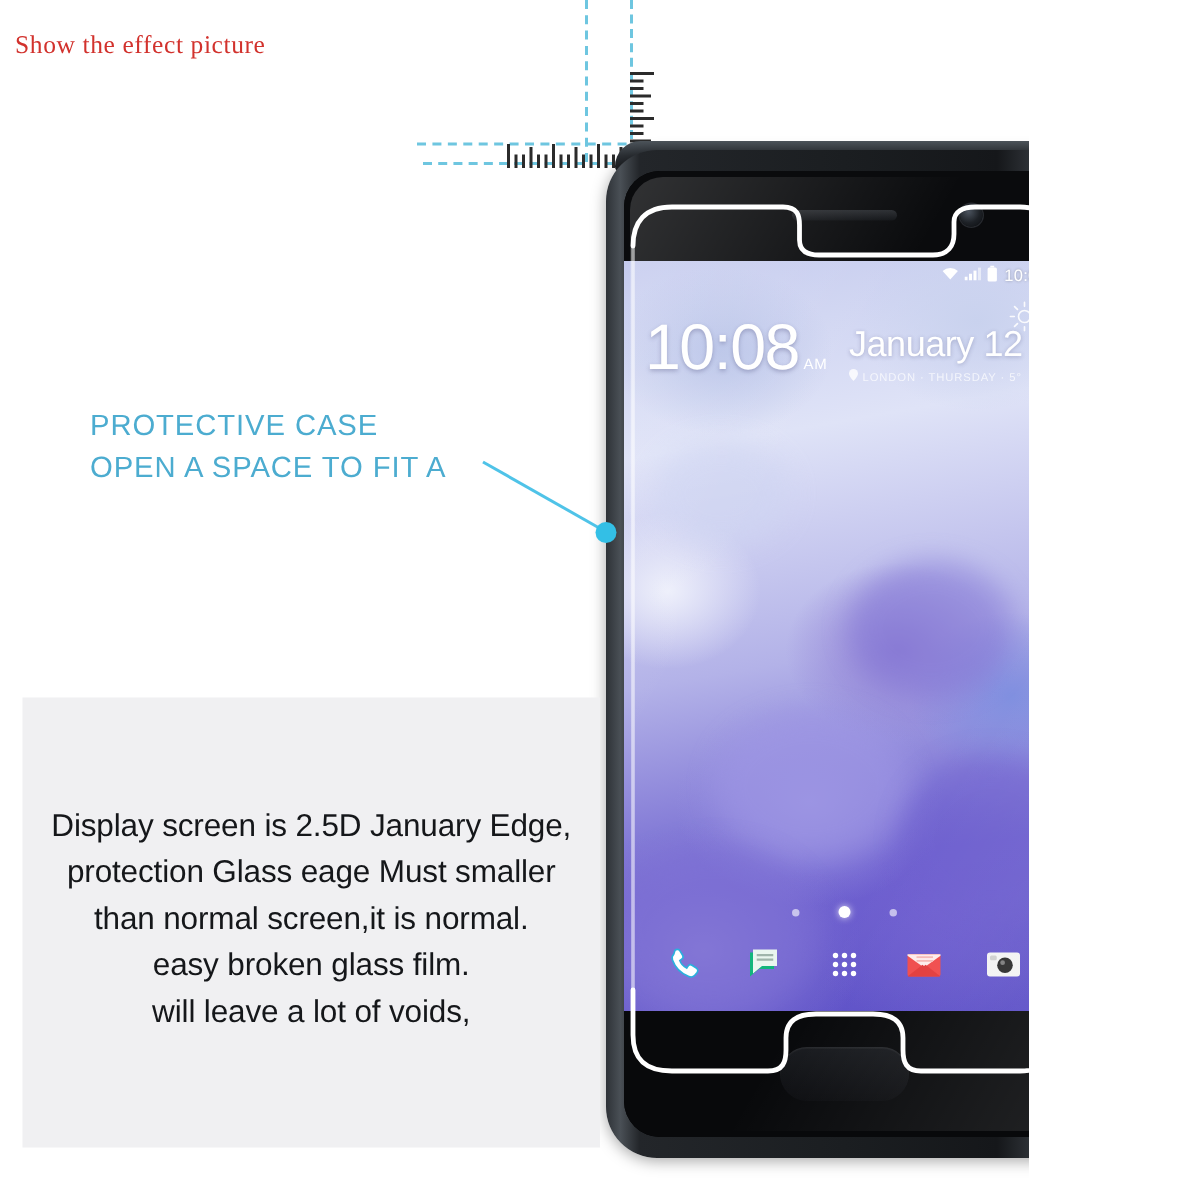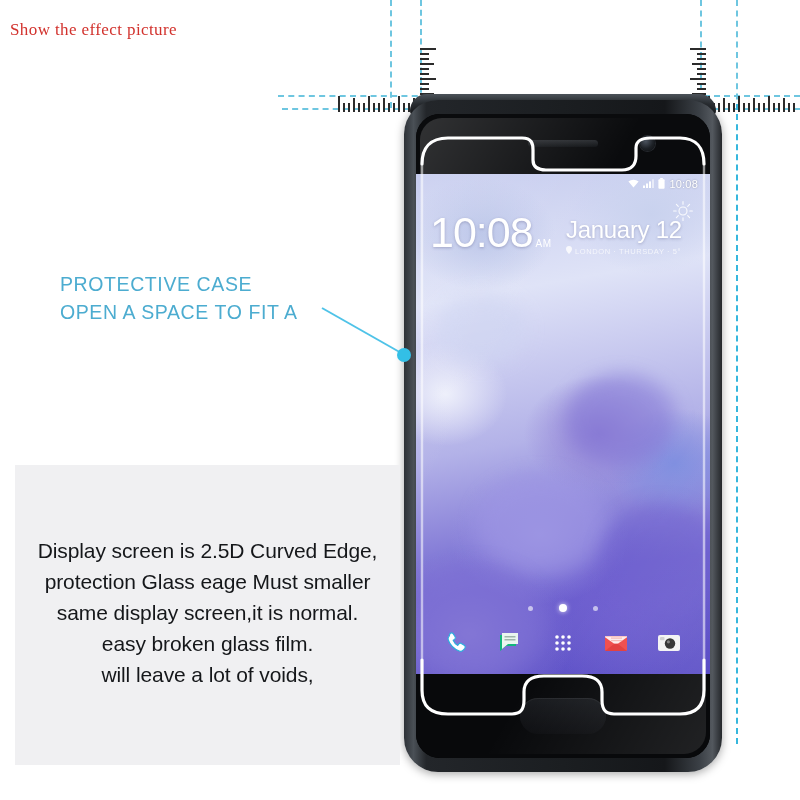--- a/index.html
+++ b/index.html
@@ -3,21 +3,21 @@
 <meta charset="utf-8">
 <style>
   html,body{margin:0;padding:0;}
   body{
     width:800px;height:800px;
     background:#ffffff;
     font-family:"Liberation Sans", sans-serif;
     overflow:hidden;
     position:relative;
   }
-  .stage{position:absolute;left:0;top:0;width:800px;height:800px;overflow:hidden;}
+  .stage{position:absolute;left:0;top:0;width:686px;height:800px;overflow:hidden;}
 
   
   .show-effect{
     position:absolute;left:10px;top:20px;
     font-family:"Liberation Serif", serif;
     font-size:17px;color:#d2322d;letter-spacing:.4px;white-space:nowrap;
   }
 
   
   .annot{
@@ -396,21 +396,21 @@
   </div>
 
   <svg class="leader">
     <line x1="322" y1="308" x2="403" y2="354" stroke="#4fc3e8" stroke-width="2"></line>
     <circle cx="404" cy="355" r="7" fill="#33bfe6"></circle>
   </svg>
 
 
   <div class="notebox">
     <p>
-      <span>Display screen is 2.5D Curved Edge,</span>
+      <span>Display screen is 2.5D January Edge,</span>
       <span>protection Glass eage Must smaller</span>
-      <span>same display screen,it is normal.</span>
+      <span>than normal screen,it is normal.</span>
       <span>easy broken glass film.</span>
       <span>will leave a lot of voids,</span>
     </p>
   </div>
 
 </div>
 
 </body></html>

